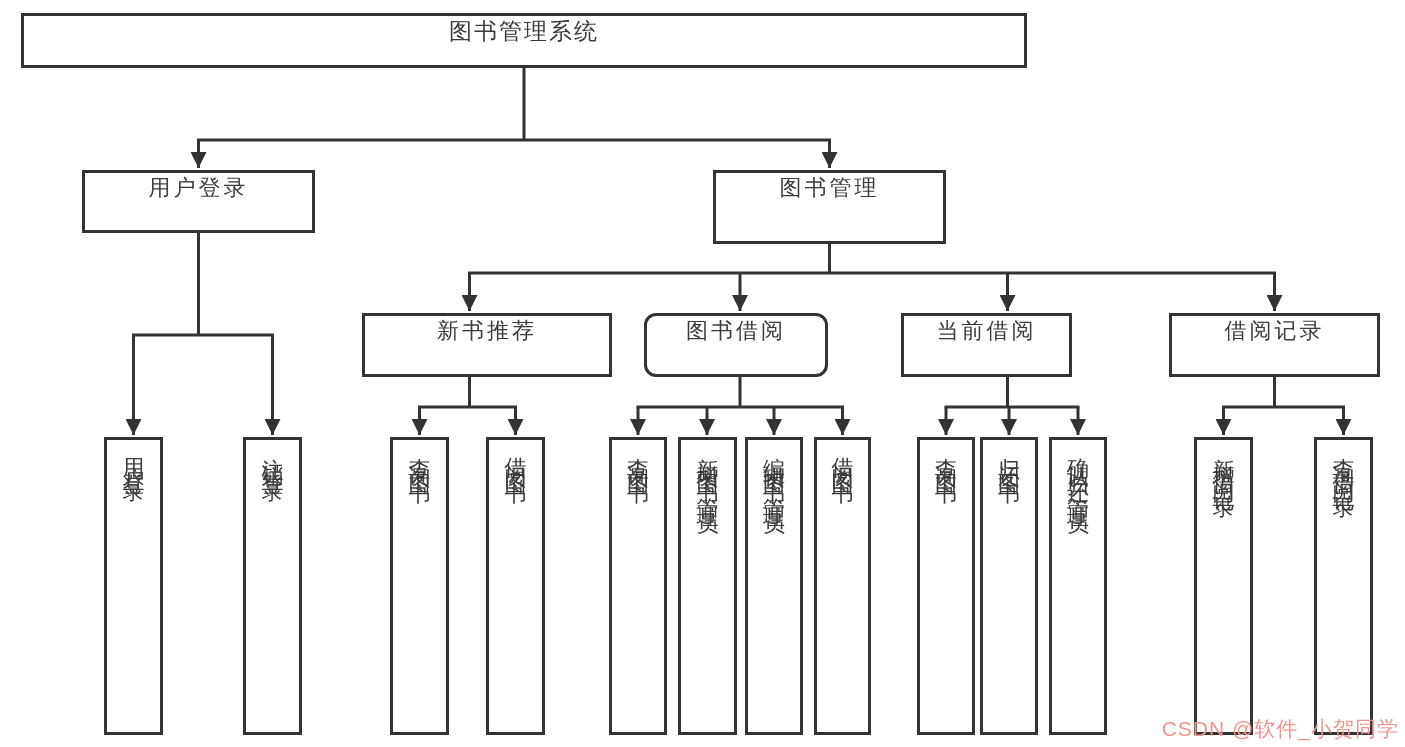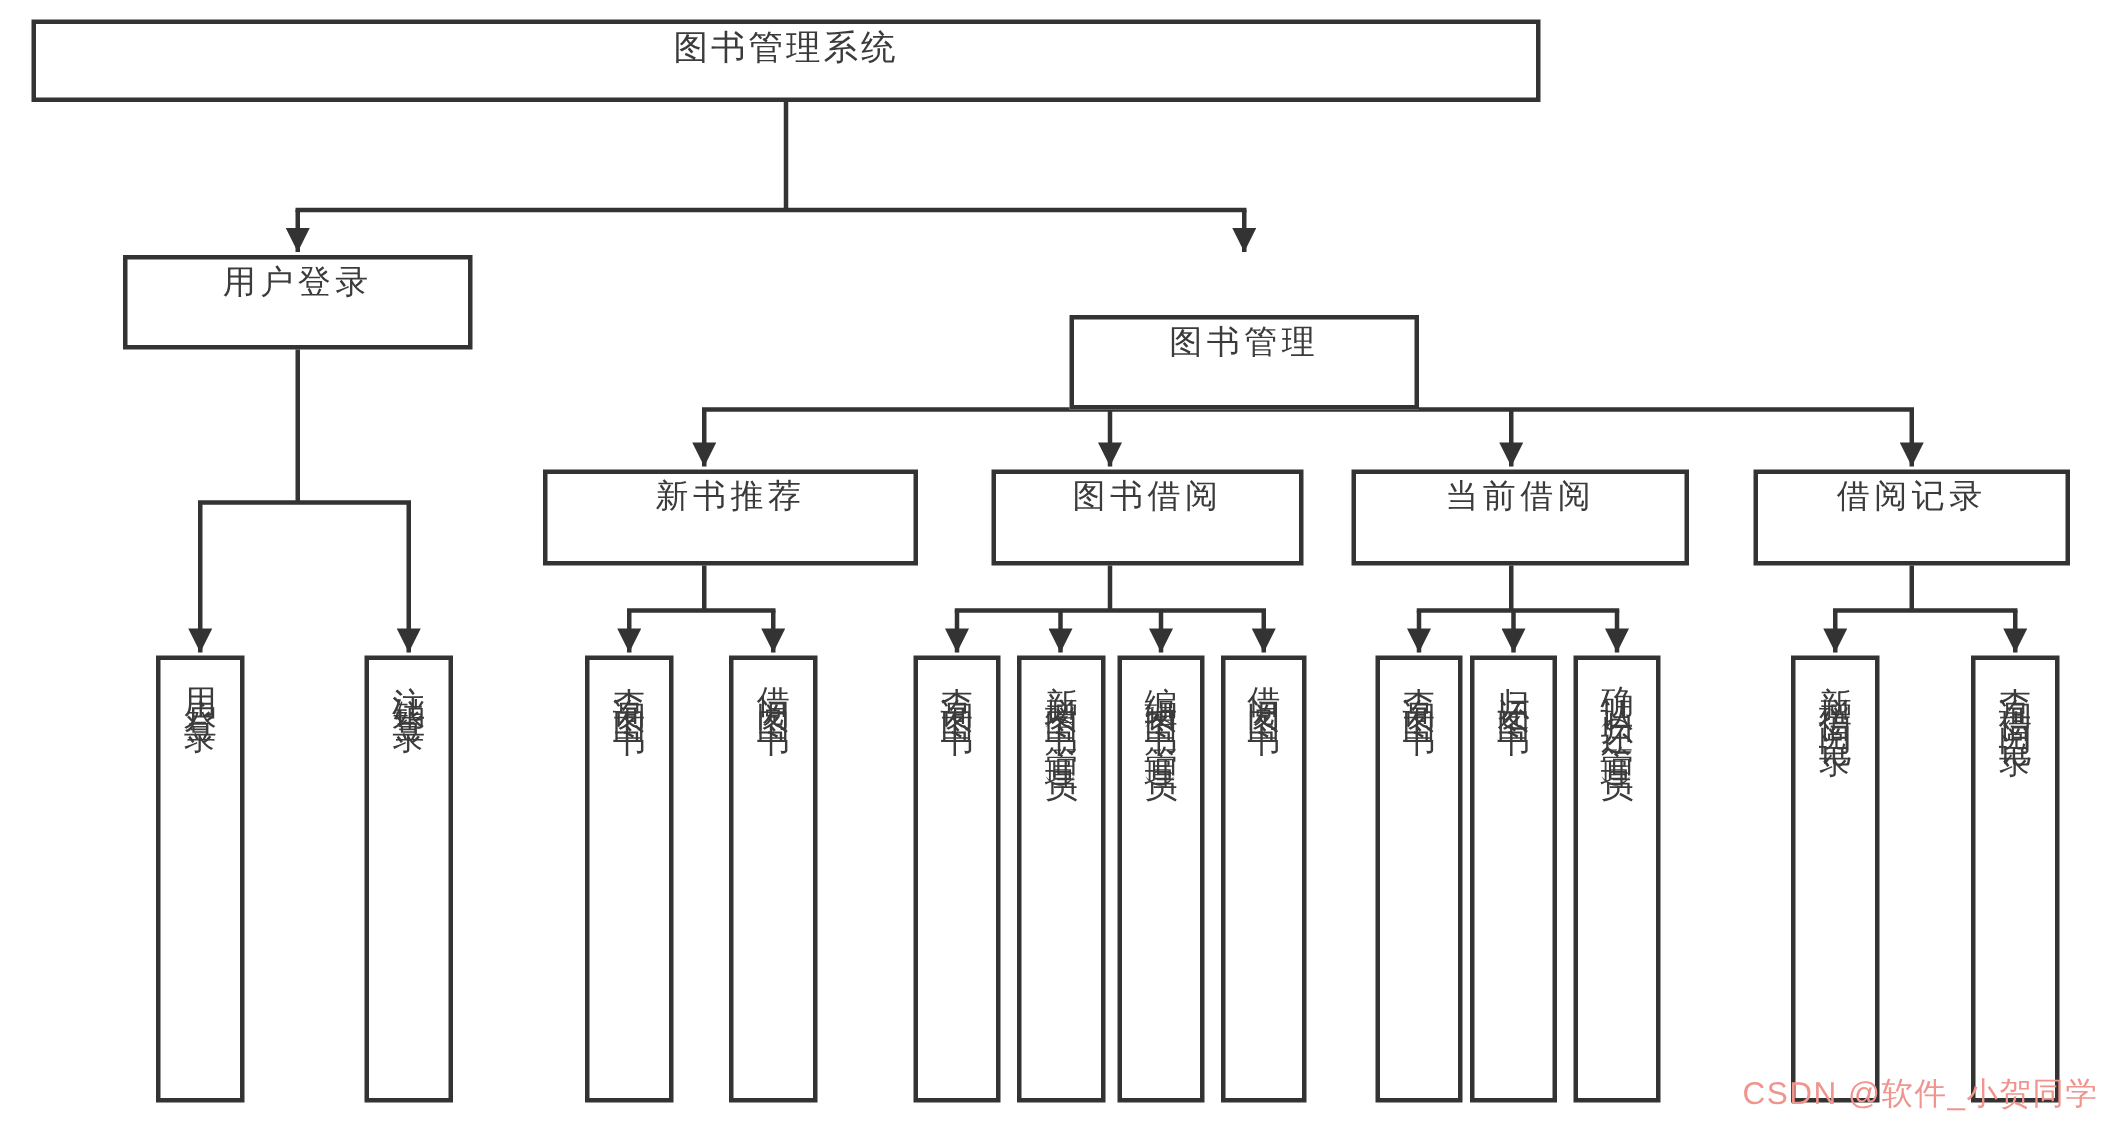--- a/index.html
+++ b/index.html
@@ -81,31 +81,31 @@
     </g>
   </svg>
 
   <div class="node hbox root" style="left:21px;top:13px;width:1006px;height:55px;">
     <span>图书管理系统</span>
   </div>
 
   <div class="node hbox" style="left:82px;top:170px;width:233px;height:63px;">
     <span>用户登录</span>
   </div>
-  <div class="node hbox" style="left:713px;top:170px;width:233px;height:63px;margin-top:40px;">
+  <div class="node hbox" style="left:713px;top:170px;width:233px;height:74px;">
     <span>图书管理</span>
   </div>
 
   <div class="node hbox" style="left:362px;top:313px;width:250px;height:64px;">
     <span>新书推荐</span>
   </div>
-  <div class="node hbox" style="left:661px;top:313px;width:208px;height:64px;">
+  <div class="node hbox" style="left:644px;top:313px;width:184px;height:64px;border-radius:12px;">
     <span>图书借阅</span>
   </div>
-  <div class="node hbox" style="left:901px;top:313px;width:225px;height:64px;">
+  <div class="node hbox" style="left:901px;top:313px;width:171px;height:64px;">
     <span>当前借阅</span>
   </div>
   <div class="node hbox" style="left:1169px;top:313px;width:211px;height:64px;">
     <span>借阅记录</span>
   </div>
 
   <div class="node vleaf" style="left:104px;top:437px;width:59px;height:298px;">
     <span>用户登录</span>
   </div>
   <div class="node vleaf" style="left:243px;top:437px;width:59px;height:298px;">

